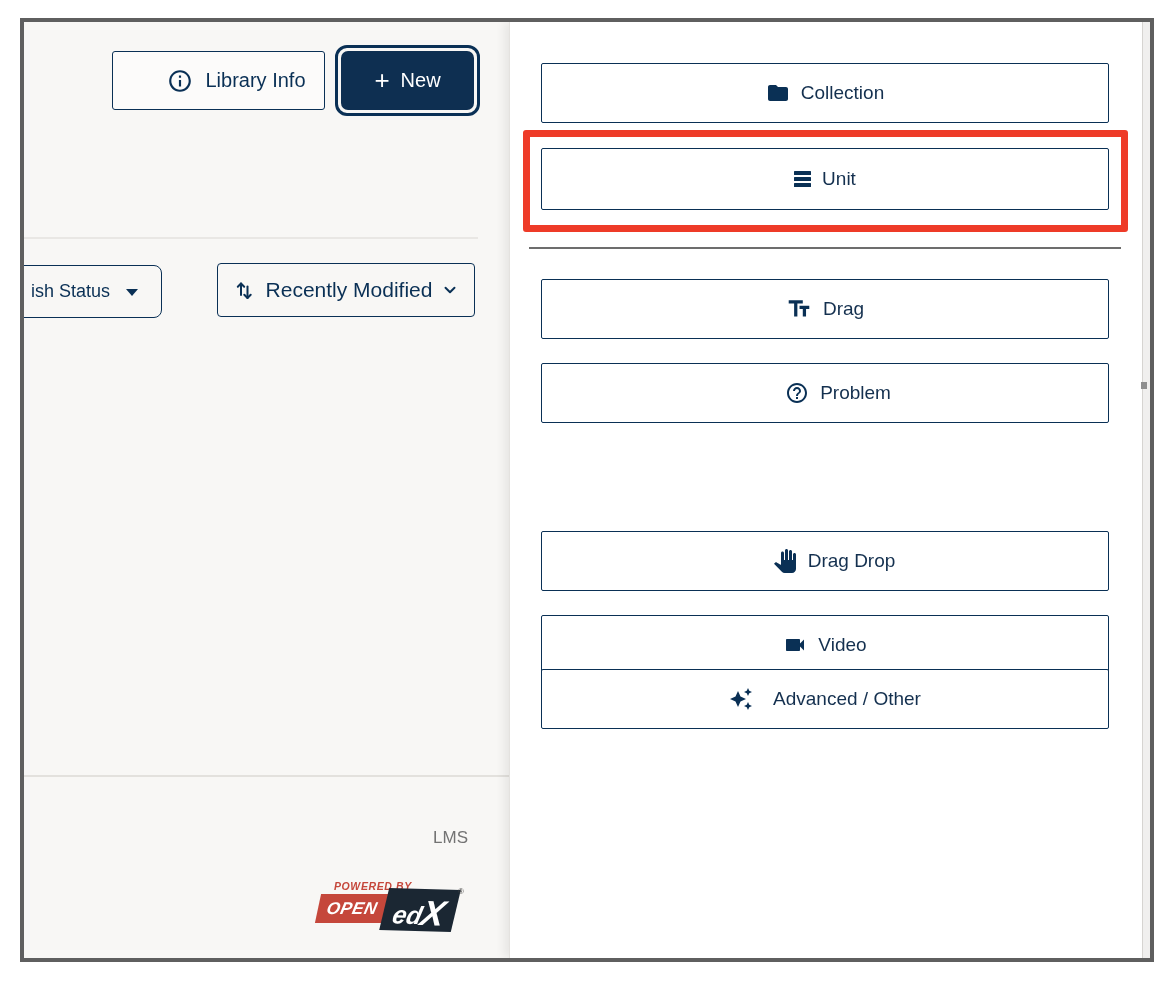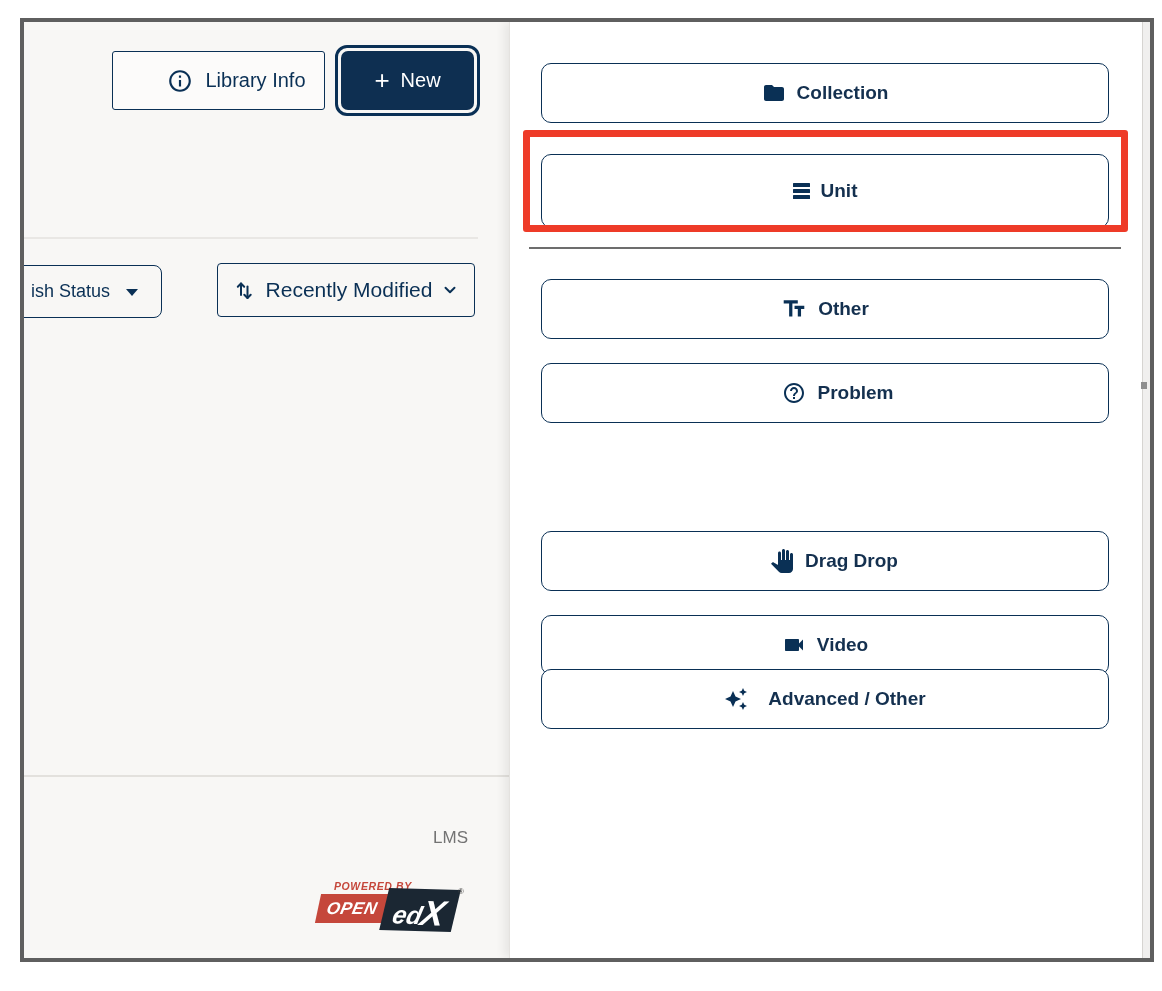--- a/index.html
+++ b/index.html
@@ -50,22 +50,22 @@
   .logo-edx .x{color:#fff;font-size:35px;font-weight:800;font-style:italic;line-height:0.85;margin-left:-1px;}
   .logo-reg{position:absolute;left:140px;top:7px;font-size:8px;color:#444;}
 
   
   .sheet{position:absolute;left:485px;top:0;width:641px;height:100%;background:#ffffff;
     box-shadow:-5px 0 9px rgba(0,0,0,0.07);border-left:1px solid #e4e2df;}
   .scroll-track{position:absolute;right:0;top:0;width:8px;height:100%;
     background:#f0efee;border-left:1px solid #d6d4d1;}
   .scroll-thumb{position:absolute;left:-2px;top:360px;width:6px;height:7px;background:#8f8f8f;}
   .sheet-btn{position:absolute;left:31px;width:568px;height:60px;border:1.5px solid var(--accent);
-    border-radius:10px;background:#ffffff;color:#14304F;display:flex;align-items:center;
-    justify-content:center;gap:11px;font-size:19px;font-weight:700;cursor:pointer;}
+    border-radius:2px;background:#ffffff;color:#14304F;display:flex;align-items:center;
+    justify-content:center;gap:11px;font-size:19px;font-weight:400;cursor:pointer;}
   .sheet-btn svg{flex:0 0 auto;}
   .highlight-box{position:absolute;left:13px;top:108px;width:605px;height:102px;
     border:7px solid var(--highlight);border-radius:3px;pointer-events:none;}
   .divider2{position:absolute;left:19px;top:225px;width:592px;height:2px;background:#6d6d6d;}
 
   .ic{color:var(--accent);}
   .unit-icon{display:inline-flex;flex-direction:column;gap:2.5px;}
   .unit-icon i{display:block;width:17px;height:3.8px;background:var(--accent);border-radius:0.5px;}
 </style>
 </head>
@@ -129,37 +129,37 @@
 
   <div class="sheet">
 
     <button class="sheet-btn" style="top:41px;">
       <svg class="ic" width="24" height="24" viewBox="0 0 24 24" fill="currentColor">
           <path d="M10 4H4c-1.1 0-1.99.9-1.99 2L2 18c0 1.1.9 2 2 2h16c1.1 0 2-.9 2-2V8c0-1.1-.9-2-2-2h-8l-2-2z"></path>
         </svg>
       <span>Collection</span>
     </button>
 
-    <button class="sheet-btn" style="top:132px;height:74px;">
+    <button class="sheet-btn" style="top:126px;height:62px;">
       <span class="unit-icon">
           <i></i>
           <i></i>
           <i></i>
         </span>
       <span>Unit</span>
     </button>
     <div class="highlight-box"></div>
 
     <div class="divider2"></div>
 
     <button class="sheet-btn" style="top:257px;">
       <svg class="ic" width="26" height="26" viewBox="0 0 24 24" fill="currentColor">
           <path d="M2.5 4v3h5v12h3V7h5V4h-13zm19 5h-9v3h3v7h3v-7h3V9z"></path>
         </svg>
-      <span>Other</span>
+      <span>Drag</span>
     </button>
 
     <button class="sheet-btn" style="top:341px;padding-left:32px;">
       <svg class="ic" width="24" height="24" viewBox="0 0 24 24" fill="currentColor">
           <path d="M11 18h2v-2h-2v2zm1-16C6.48 2 2 6.48 2 12s4.48 10 10 10 10-4.48 10-10S17.52 2 12 2zm0 18c-4.41 0-8-3.59-8-8s3.59-8 8-8 8 3.59 8 8-3.59 8-8 8zm0-14c-2.21 0-4 1.79-4 4h2c0-1.1.9-2 2-2s2 .9 2 2c0 2-3 1.75-3 5h2c0-2.25 3-2.5 3-5 0-2.21-1.79-4-4-4z"></path>
         </svg>
       <span>Problem</span>
     </button>
 
 

